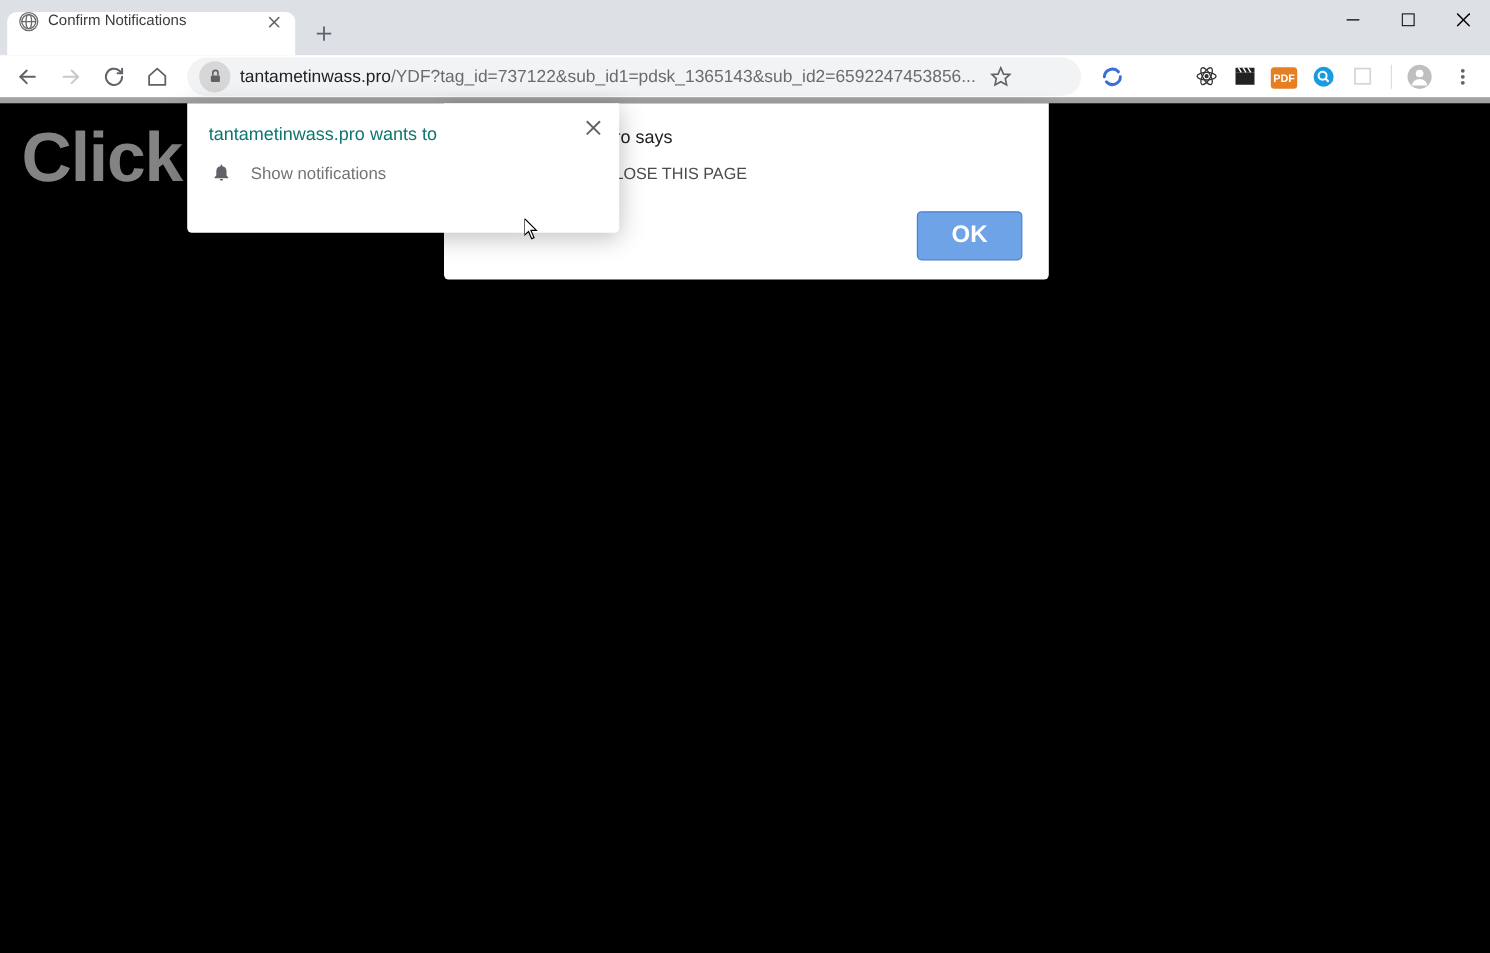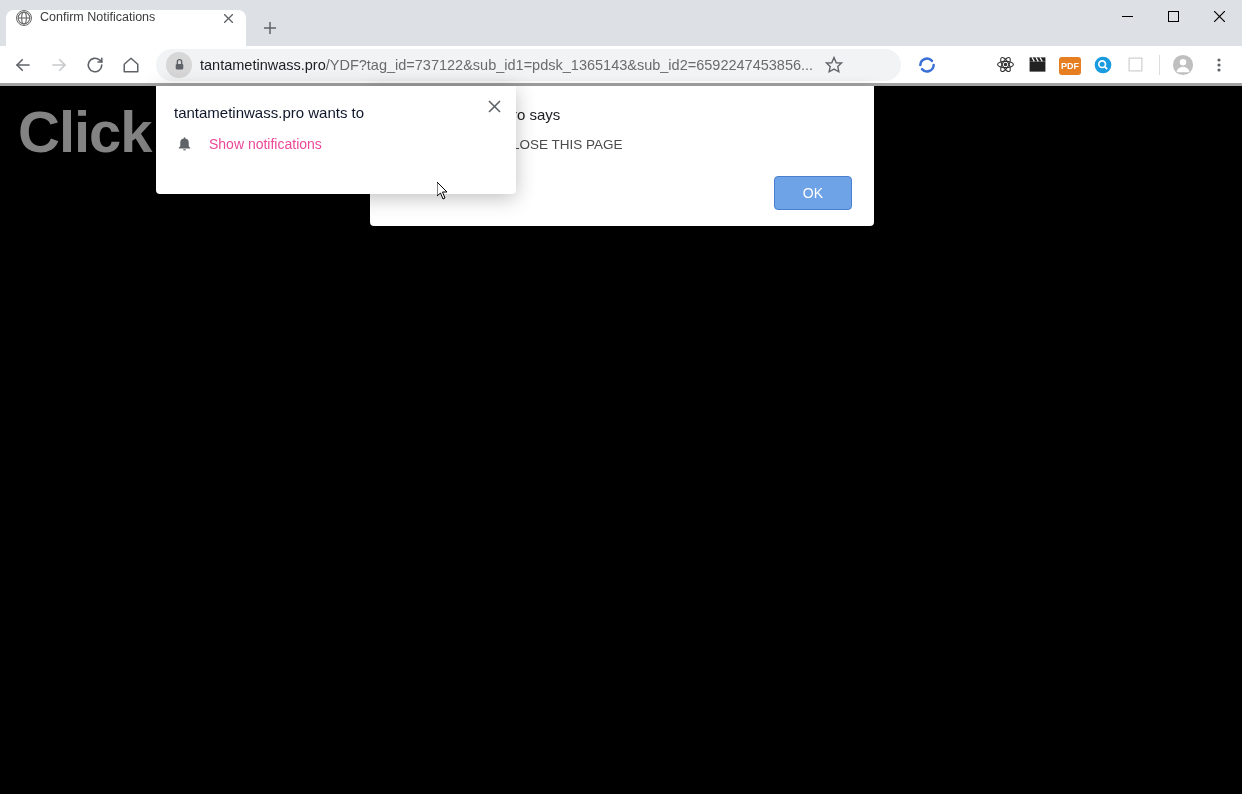--- a/index.html
+++ b/index.html
@@ -11,49 +11,49 @@
 
     
     .tab-strip { height: 46px; background: #dde1e6; display: flex; align-items: flex-end; padding-left: 6px; position: relative; }
     .tab { background: #fff; height: 36px; min-width: 240px; border-radius: 8px 8px 0 0; display: flex; padding: 0 10px; gap: 8px; position: relative; margin-top: 10px; }
     .tab-favicon { width: 16px; height: 16px; border-radius: 50%; border: 1.5px solid #6b6b6b; display: flex; align-items: center; justify-content: center; }
     .tab-title { font-size: 12.5px; color: #3c3c3c; flex: 1; white-space: nowrap; overflow: hidden; }
     .tab-close { width: 16px; height: 16px; display: flex; align-items: center; justify-content: center; cursor: pointer; }
     .new-tab { width: 28px; height: 28px; display: flex; align-items: center; justify-content: center; margin-left: 10px; margin-bottom: 4px; cursor: pointer; border-radius: 50%; }
 
     
-    .toolbar { height: 40px; background: #fff; display: flex; align-items: center; padding: 0 6px; gap: 2px; border-bottom: 3px solid #a3a3a3; }
+    .toolbar { height: 40px; background: #fff; display: flex; align-items: center; padding: 0 6px; gap: 2px; border-bottom: 5px solid #a3a3a3; }
     .nav-btn { width: 34px; height: 34px; display: flex; align-items: center; justify-content: center; border-radius: 50%; cursor: pointer; }
     .nav-btn.disabled { opacity: 0.35; cursor: default; }
     .omnibox { flex: 1; height: 32px; background: #f1f3f4; border-radius: 16px; display: flex; align-items: center; padding: 0 10px; gap: 8px; margin: 0 6px; }
     .omnibox-lock { width: 26px; height: 26px; background: #d7d7d7; border-radius: 50%; display: flex; align-items: center; justify-content: center; }
     .omnibox-url { font-size: 14.5px; color: #6b6b6b; white-space: nowrap; overflow: hidden; }
     .omnibox-url .domain { color: #202124; }
     .star-btn { width: 26px; height: 26px; display: flex; align-items: center; justify-content: center; cursor: pointer; }
     .ext-icons { display: flex; align-items: flex-end; gap: 12px; padding: 0 8px; }
     .ext-icon { width: 20px; height: 20px; display: flex; align-items: center; justify-content: center; cursor: pointer; }
     .divider { width: 1px; height: 20px; background: #dadce0; margin: 0 4px; }
 
     
     .page { position: absolute; top: 86px; left: 0; right: 0; bottom: 0; background: #000; overflow: hidden; }
     .page-banner { color: #838383; font-size: 58px; font-weight: 800; letter-spacing: -1px; white-space: nowrap; padding: 12px 18px; }
 
     
     .alert-dialog { position: absolute; top: 86px; left: 370px; width: 504px; background: #fff; box-shadow: 0 4px 16px rgba(0,0,0,.2); border-radius: 0 0 4px 4px; z-index: 5; padding: 20px 22px 16px; }
     .alert-title { font-size: 15px; color: #202124; margin-bottom: 14px; }
     .alert-body { font-size: 13.5px; color: #4b4b4b; margin-bottom: 24px; }
     .alert-actions { display: flex; justify-content: flex-end; }
-    .ok-btn { background: #6fa3e8; color: #fff; border: none; padding: 8px 28px; font-size: 14px; border-radius: 4px; cursor: pointer; border: 1px solid #4a7fd0; }
+    .ok-btn { background: #6fa3e8; color: #fff; border: none; padding: 8px 28px; font-size: 20px; border-radius: 4px; cursor: pointer; border: 1px solid #4a7fd0; font-weight: bold; }
 
     
     .perm-dialog { position: absolute; top: 86px; left: 156px; width: 360px; background: #fff; box-shadow: 0 4px 20px rgba(0,0,0,.25); border-radius: 0 0 4px 4px; z-index: 10; padding: 18px 18px 16px; }
     .perm-close { position: absolute; top: 8px; right: 10px; width: 24px; height: 24px; display: flex; align-items: center; justify-content: center; cursor: pointer; color: #5f6368; }
-    .perm-title { font-size: 15px; color: #0f172a; margin-bottom: 14px; }
+    .perm-title { font-size: 15px; color: #0f766e; margin-bottom: 14px; }
     .perm-row { display: flex; align-items: center; gap: 16px; margin-bottom: 26px; padding-left: 2px; }
-    .perm-row-text { font-size: 14px; color: #ec4899; }
+    .perm-row-text { font-size: 14px; color: #737373; }
     .perm-actions { display: flex; justify-content: flex-end; gap: 10px; }
     .perm-btn { background: #fff; color: #1a73e8; border: 1px solid #dadce0; padding: 8px 20px; font-size: 14px; border-radius: 4px; cursor: pointer; font-weight: 500; }
 
     
     .cursor { position: absolute; top: 182px; left: 437px; z-index: 50; pointer-events: none; }
   </style>
 </head>
 <body>
 
 <div class="window-controls">

